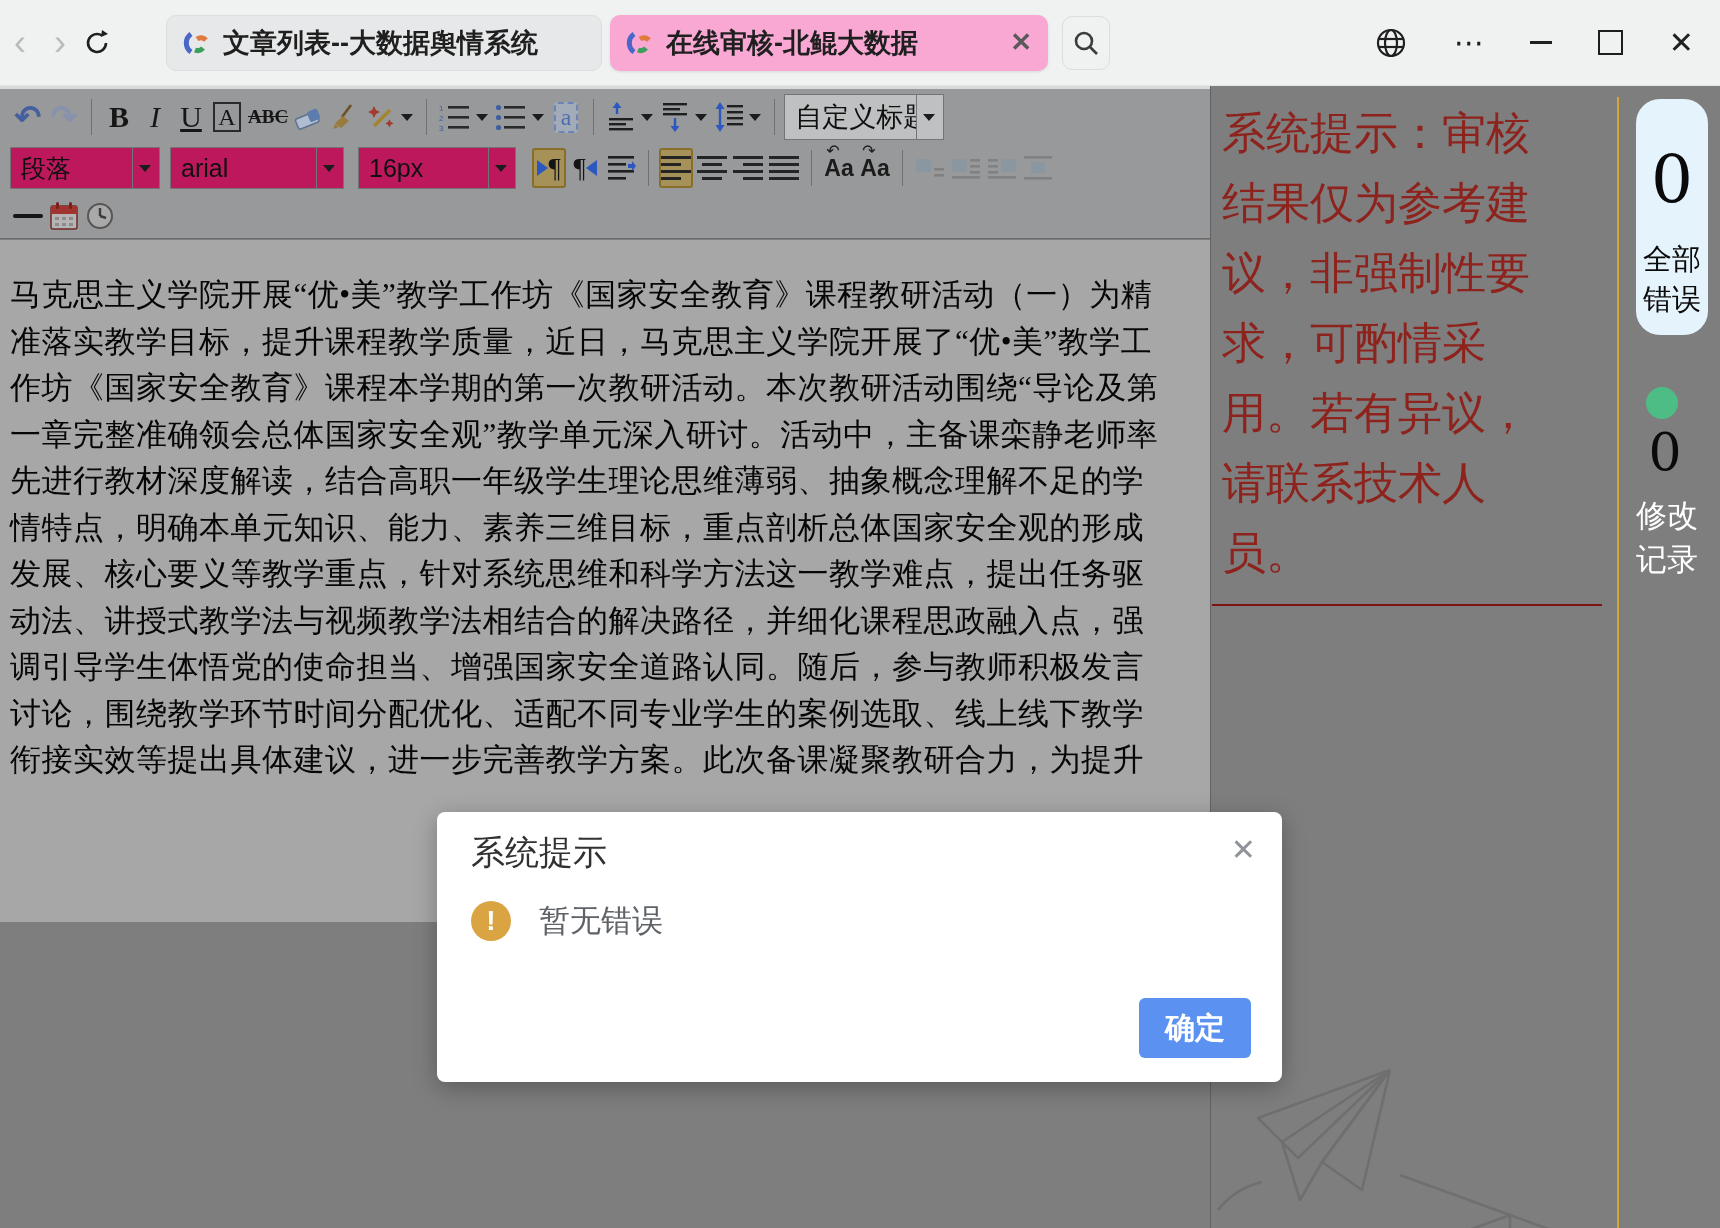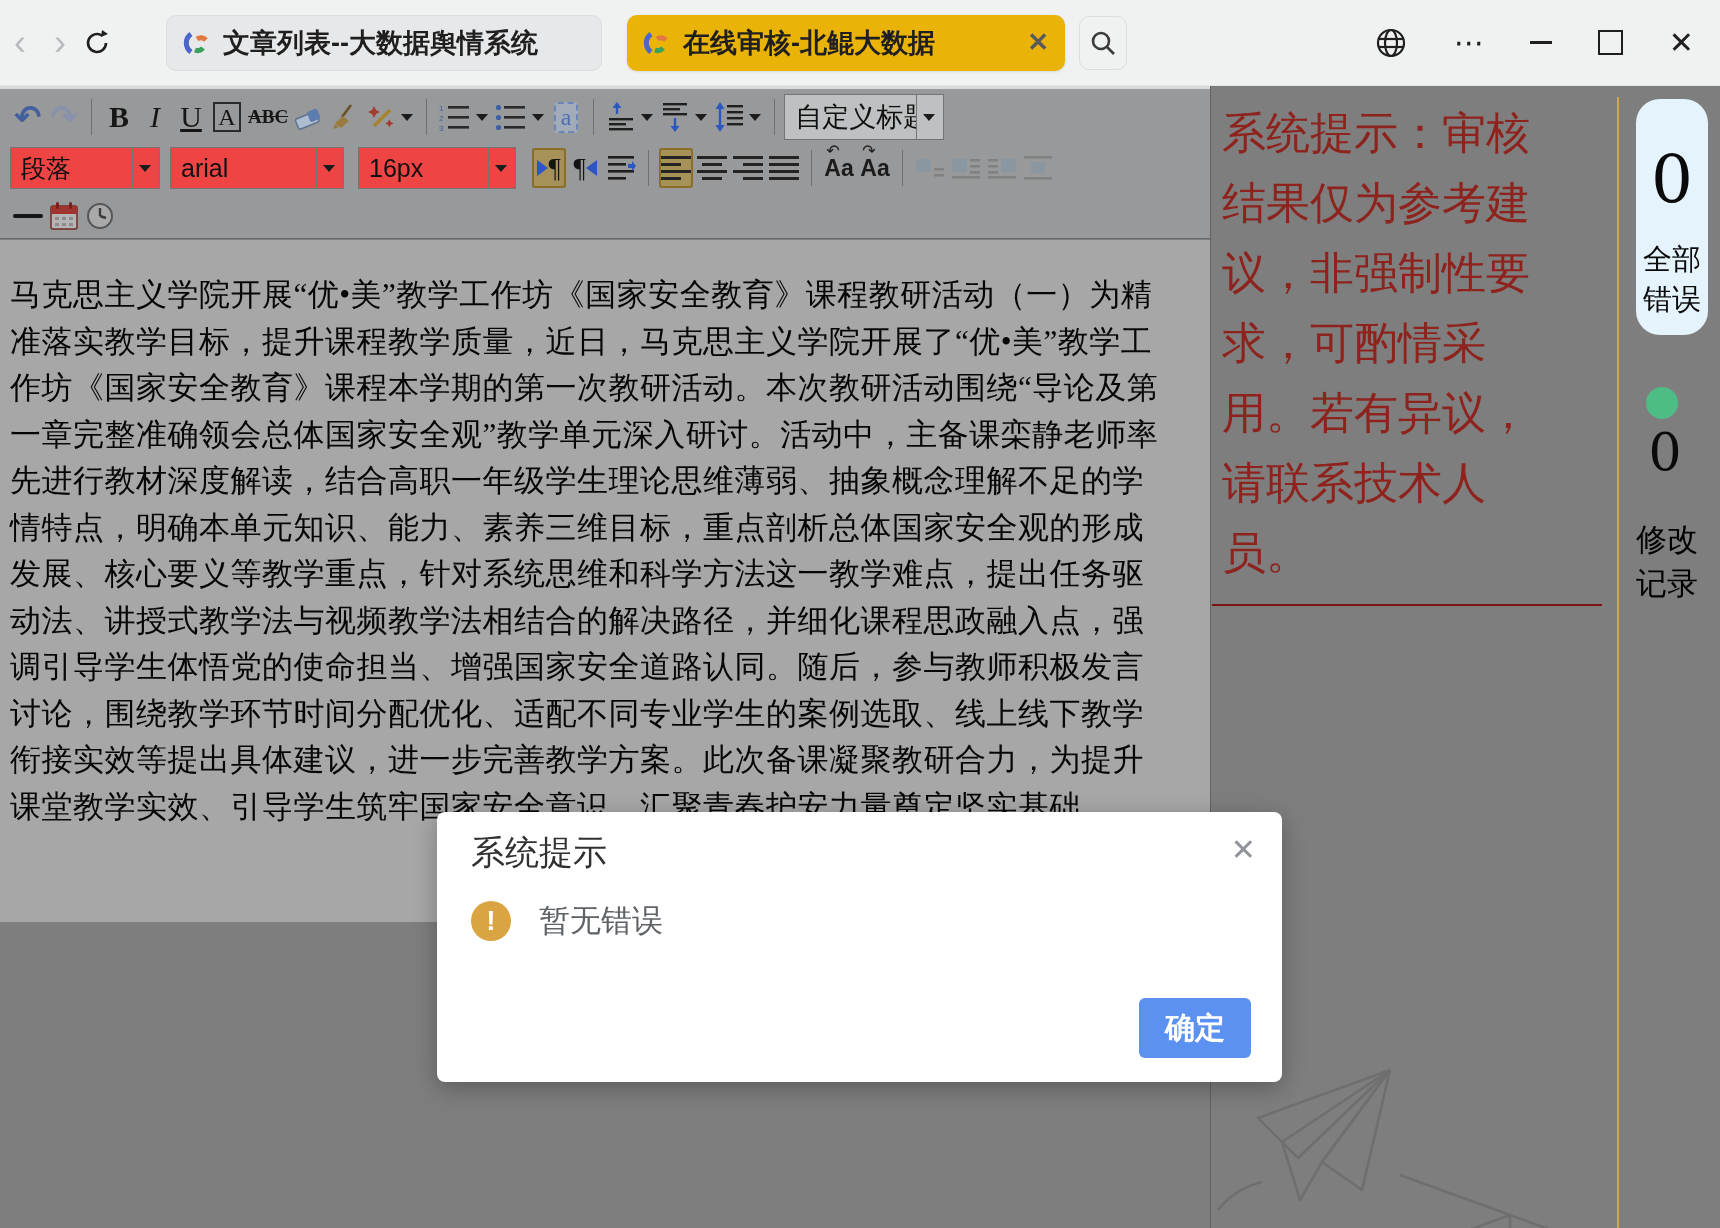--- a/index.html
+++ b/index.html
@@ -7,21 +7,21 @@
        font-family:"Liberation Sans",sans-serif;background:#7e7e7e;}
 
   
   .chrome{position:absolute;left:0;top:0;width:1720px;height:85px;background:#f0f1f1;
           border-bottom:1px solid #e3e4e4;display:flex;align-items:center;z-index:40;}
   .navbtn{font-size:36px;color:#b9bcbe;width:40px;text-align:center;line-height:40px;user-select:none;}
   .navbtn.reload{color:#1f1f1f;}
   .tab{height:56px;border-radius:10px;display:flex;align-items:center;padding:0 16px;
        font-size:27px;color:#1f1f1f;box-sizing:border-box;font-weight:bold;}
   .tab.inactive{background:#e7e8e9;border:1px solid #dcdddd;width:436px;margin-left:46px;}
-  .tab.active{background:#eab308;width:438px;margin-left:25px;box-shadow:0 1px 3px rgba(0,0,0,.10);}
+  .tab.active{background:#f9a8d4;width:438px;margin-left:8px;box-shadow:0 1px 3px rgba(0,0,0,.10);}
   .tab .title{white-space:nowrap;overflow:hidden;flex:1;margin-left:12px;}
   .tab .tclose{color:#5a5a5a;font-size:26px;margin-left:10px;}
   .favicon{width:28px;height:28px;flex:none;}
   .searchbtn{width:46px;height:52px;border:1px solid #dcdddd;border-radius:10px;margin-left:14px;
              display:flex;align-items:center;justify-content:center;background:#f0f1f1;}
   .chrome-right{margin-left:auto;display:flex;align-items:center;gap:46px;margin-right:26px;}
   .winglyph{font-size:30px;color:#1f1f1f;line-height:30px;}
   .maxbox{width:21px;height:21px;border:2.5px solid #1f1f1f;}
   .minbar{width:22px;height:3px;background:#1f1f1f;}
 
@@ -47,21 +47,21 @@
   .glyI{font-family:"Liberation Serif",serif;font-style:italic;font-size:30px;color:#161616;}
   .glyU{font-family:"Liberation Serif",serif;font-size:30px;color:#161616;text-decoration:underline;}
   .glyA{font-family:"Liberation Serif",serif;font-size:24px;color:#161616;border:2px solid #2a2a2a;
         padding:0 3px;line-height:26px;}
   .glyABC{font-family:"Liberation Serif",serif;font-weight:bold;font-size:19px;color:#161616;
           text-decoration:line-through;}
   .glyUndo{font-size:32px;font-weight:bold;color:#44609e;}
   .glyRedo{font-size:32px;font-weight:bold;color:#8892ad;}
   .glyAnchor{font-family:"Liberation Serif",serif;font-size:24px;color:#4f6db0;
              border:2px dashed #6c85b8;border-radius:4px;padding:0 5px;background:#a2abb8;}
-  .combo{height:42px;background:#ef4444;border:1px solid #737475;display:flex;align-items:center;
+  .combo{height:42px;background:#be185d;border:1px solid #737475;display:flex;align-items:center;
          box-sizing:border-box;flex:none;}
   .combo .cval{padding:0 10px;font-size:25px;color:#101010;flex:1;white-space:nowrap;overflow:hidden;}
   .combo .cdrop{width:26px;height:100%;border-left:1px solid #737475;display:flex;
                 align-items:center;justify-content:center;}
   .combo.heading{background:#bfc0c1;height:46px;}
   .combo.heading .cval{font-size:27px;}
   .pil{font-size:27px;color:#141414;font-family:"Liberation Serif",serif;}
   .tri-r{width:0;height:0;border-top:8px solid transparent;border-bottom:8px solid transparent;
          border-left:11px solid #2d57c0;}
   .tri-l{width:0;height:0;border-top:8px solid transparent;border-bottom:8px solid transparent;
@@ -87,22 +87,22 @@
   
   .vline{position:absolute;left:1617px;top:11px;width:2px;height:1131px;background:#d2a53d;}
   .rail{position:absolute;left:1620px;top:0;width:100px;height:1142px;}
   .errcard{position:absolute;left:16px;top:13px;width:72px;height:236px;background:#e5f3fd;
            border-radius:24px;display:flex;flex-direction:column;align-items:center;}
   .bigzero{font-family:"DejaVu Serif",serif;font-size:66px;color:#0a0a0a;margin-top:48px;line-height:66px;}
   .errlabel{width:62px;font-size:29px;line-height:40px;color:#0a0a0a;text-align:center;margin-top:26px;}
   .greendot{position:absolute;left:26px;top:301px;width:32px;height:32px;border-radius:50%;background:#4dbd85;}
   .editzero{position:absolute;left:0px;top:336px;width:90px;text-align:center;
             font-family:"DejaVu Serif",serif;font-size:52px;color:#0a0a0a;}
-  .editlog{position:absolute;left:14px;top:432px;width:66px;font-size:31px;line-height:44px;
-           color:#000000;text-align:center;}
+  .editlog{position:absolute;left:14px;top:408px;width:66px;font-size:31px;line-height:44px;
+           color:#ffffff;text-align:center;}
 
   
   .dialog{position:absolute;left:437px;top:812px;width:845px;height:270px;background:#ffffff;
           border-radius:8px;box-shadow:0 6px 24px rgba(0,0,0,.28);z-index:30;}
   .dlg-title{position:absolute;left:34px;top:18px;font-size:34px;color:#303133;}
   .dlg-close{position:absolute;right:26px;top:20px;font-size:30px;color:#909399;}
   .dlg-body{position:absolute;left:34px;top:88px;display:flex;align-items:center;}
   .warnicon{width:40px;height:40px;border-radius:50%;background:#daa443;color:#ffffff;
             display:flex;align-items:center;justify-content:center;font-size:28px;font-weight:bold;}
   .dlg-msg{font-size:31px;color:#5f6368;margin-left:28px;}
@@ -429,21 +429,20 @@
           <div class="line">准落实教学目标，提升课程教学质量，近日，马克思主义学院开展了“优•美”教学工</div>
           <div class="line">作坊《国家安全教育》课程本学期的第一次教研活动。本次教研活动围绕“导论及第</div>
           <div class="line">一章完整准确领会总体国家安全观”教学单元深入研讨。活动中，主备课栾静老师率</div>
           <div class="line">先进行教材深度解读，结合高职一年级学生理论思维薄弱、抽象概念理解不足的学</div>
           <div class="line">情特点，明确本单元知识、能力、素养三维目标，重点剖析总体国家安全观的形成</div>
           <div class="line">发展、核心要义等教学重点，针对系统思维和科学方法这一教学难点，提出任务驱</div>
           <div class="line">动法、讲授式教学法与视频教学法相结合的解决路径，并细化课程思政融入点，强</div>
           <div class="line">调引导学生体悟党的使命担当、增强国家安全道路认同。随后，参与教师积极发言</div>
           <div class="line">讨论，围绕教学环节时间分配优化、适配不同专业学生的案例选取、线上线下教学</div>
           <div class="line">衔接实效等提出具体建议，进一步完善教学方案。此次备课凝聚教研合力，为提升</div>
-          <div class="line">课堂教学实效、引导学生筑牢国家安全意识、汇聚青春护安力量奠定坚实基础。</div>
         </div>
     </div>
   </div>
 
   <div class="hint">
     <div>
         <div class="line">系统提示：审核</div>
         <div class="line">结果仅为参考建</div>
         <div class="line">议，非强制性要</div>
         <div class="line">求，可酌情采</div>

